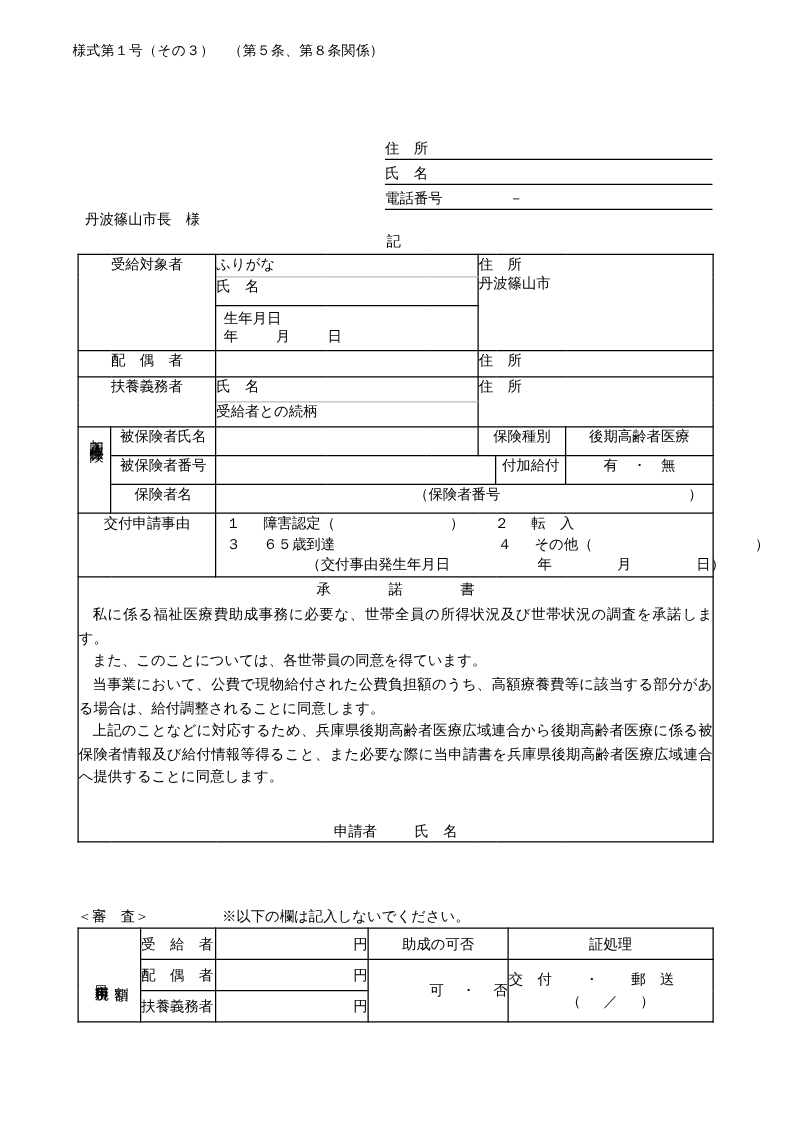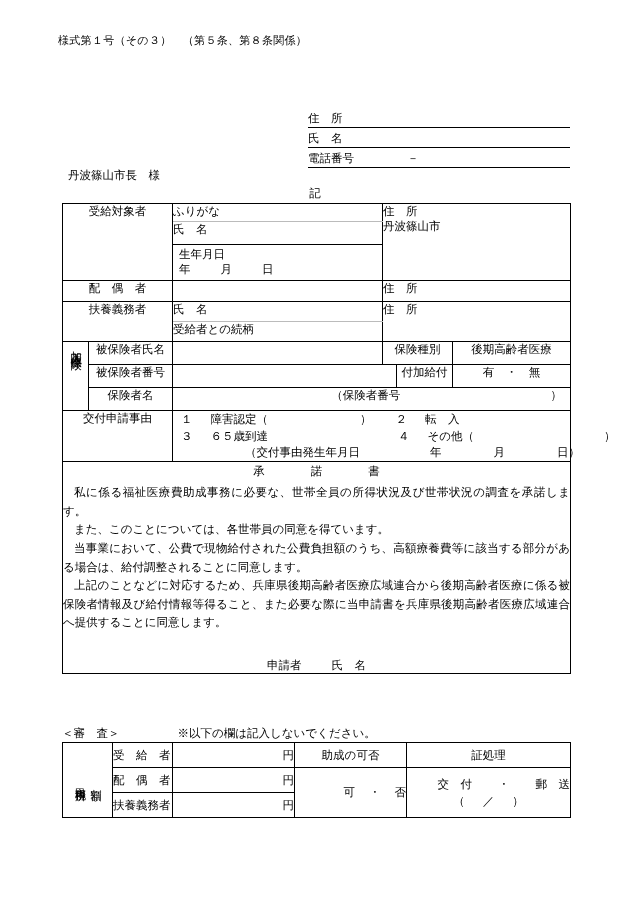--- a/index.html
+++ b/index.html
@@ -216,21 +216,21 @@
     height: 100%;
     padding: 2px 0;
   }
   .vert-small {
     writing-mode: vertical-rl;
     text-orientation: upright;
     line-height: 1.05;
     font-size: 11px;
     letter-spacing: 0.5px;
   }
-  .koufu-line { text-align: right; line-height: 1.5; }
+  .koufu-line { text-align: left; line-height: 1.5; }
   .koufu-line .g { display: inline-block; width: 26px; }
   .paren-line { text-align: center; }
   .paren-line .g { display: inline-block; width: 18px; }
   .kahi { text-align: right; }
   .kahi .g { display: inline-block; width: 14px; }
 </style>
 </head>
 <body>
 
 <div class="page">

